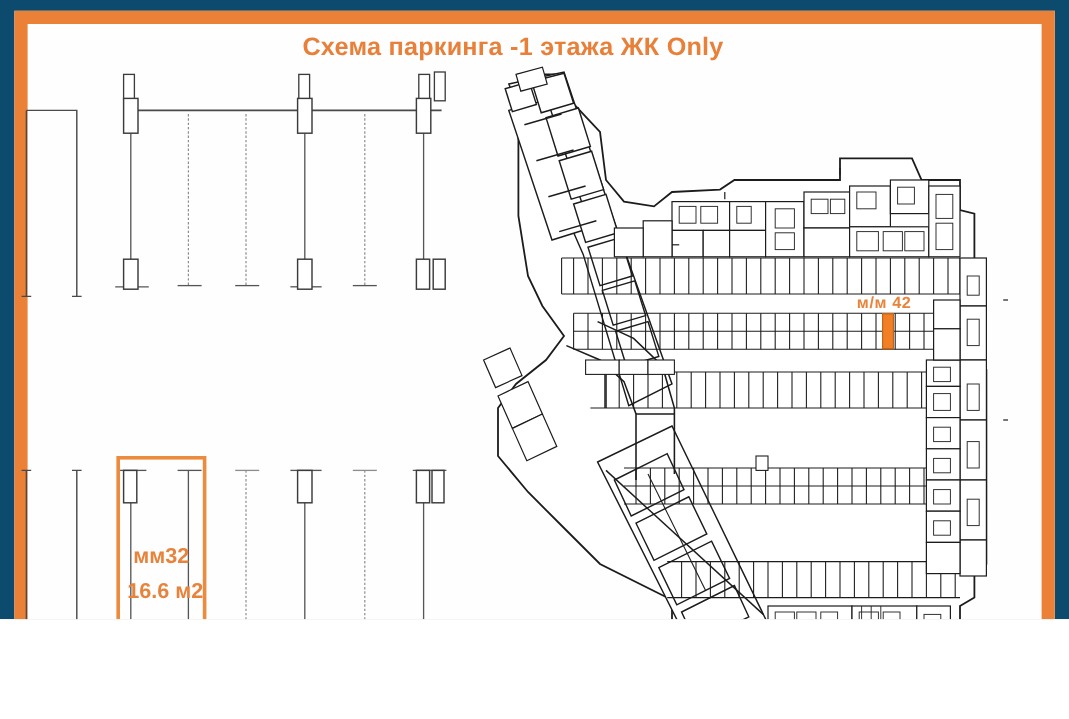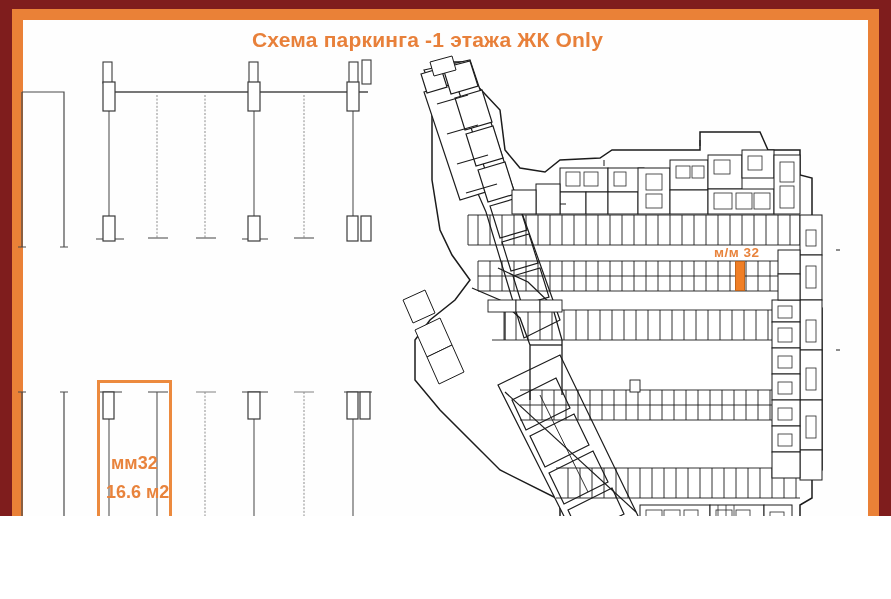--- a/index.html
+++ b/index.html
@@ -5,21 +5,21 @@
   html, body {
     margin: 0;
     padding: 0;
     background: #ffffff;
     font-family: "Liberation Sans", sans-serif;
   }
   #root {
     position: relative;
     width: 891px;
     height: 516px;
-    background: #7f1d1d;
+    background: #0c4a6e;
     overflow: hidden;
   }
   
   #frame {
     position: absolute;
     left: 12px;
     top: 9px;
     width: 867px;
     height: 578px;
     border: 11px solid #ea8137;
@@ -459,15 +459,15 @@
     </g>
   </svg>
 
   <div id="title">Схема паркинга -1 этажа ЖК Only</div>
 
   <div id="hl-left" class="hl-box"></div>
   <div id="label-mm32" class="plan-label">мм32</div>
   <div id="label-area" class="plan-label">16.6 м2</div>
 
   <div id="hl-right-space"></div>
-  <div id="label-mm32-right" class="plan-label">м/м 32</div>
+  <div id="label-mm32-right" class="plan-label">м/м 42</div>
 
 </div>
 
 </body></html>

